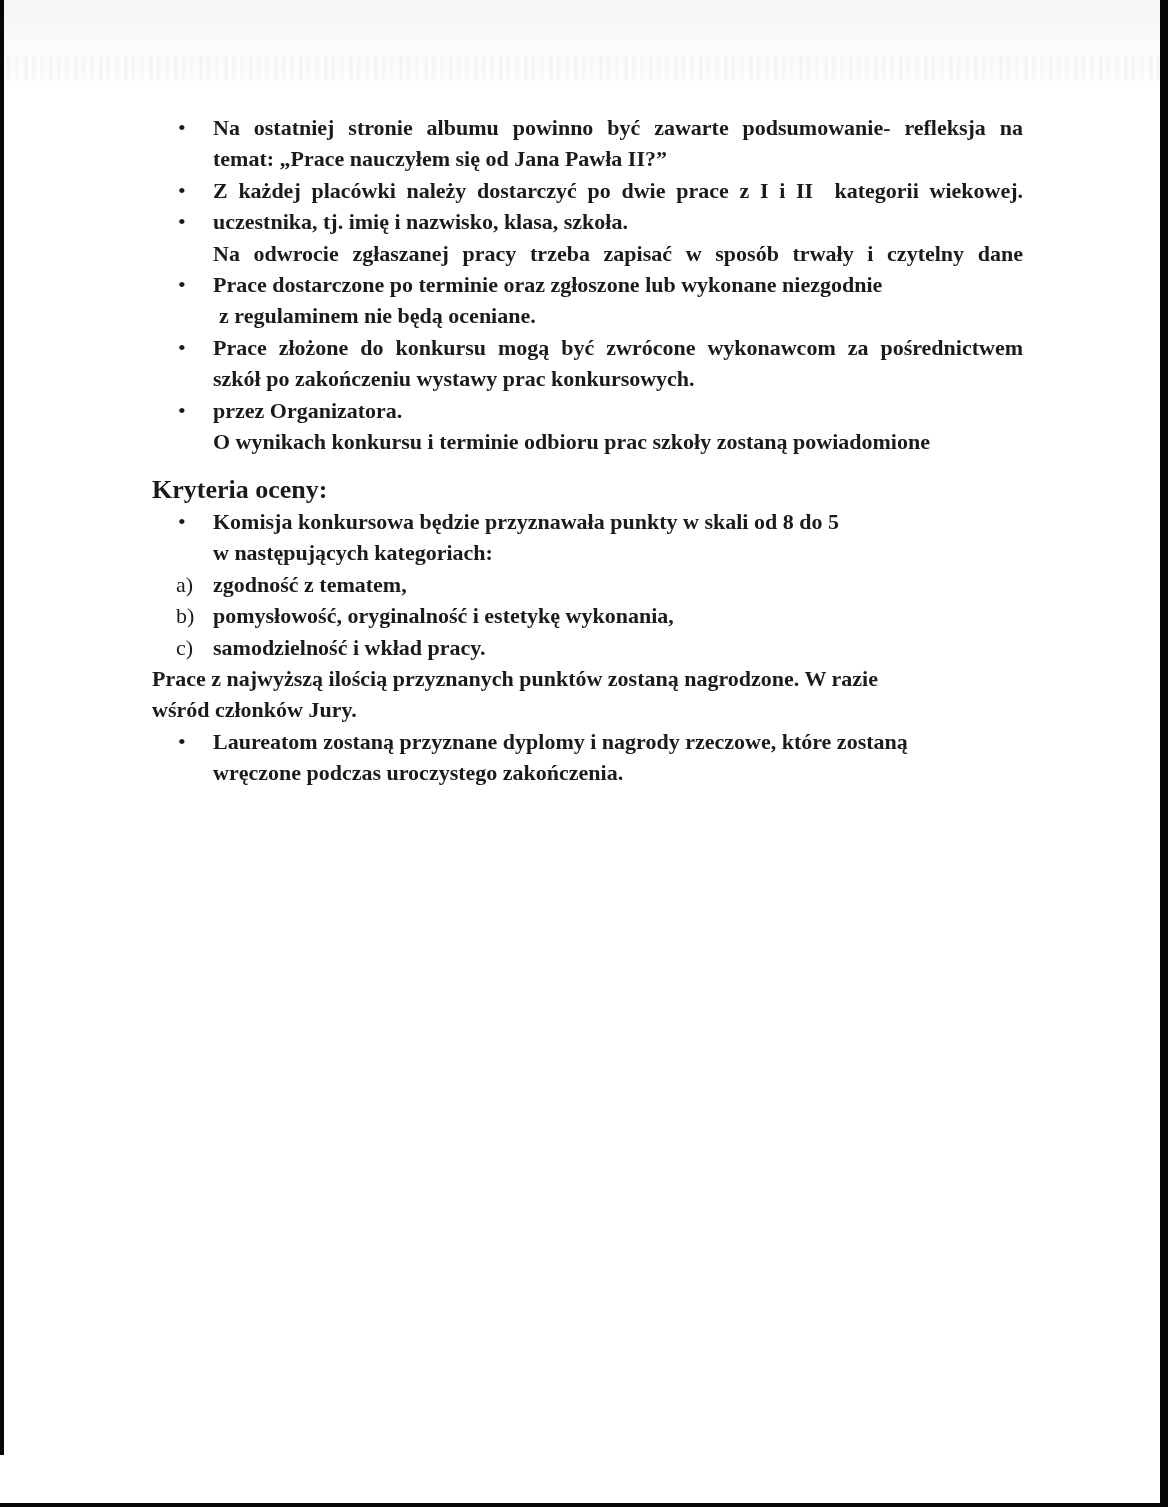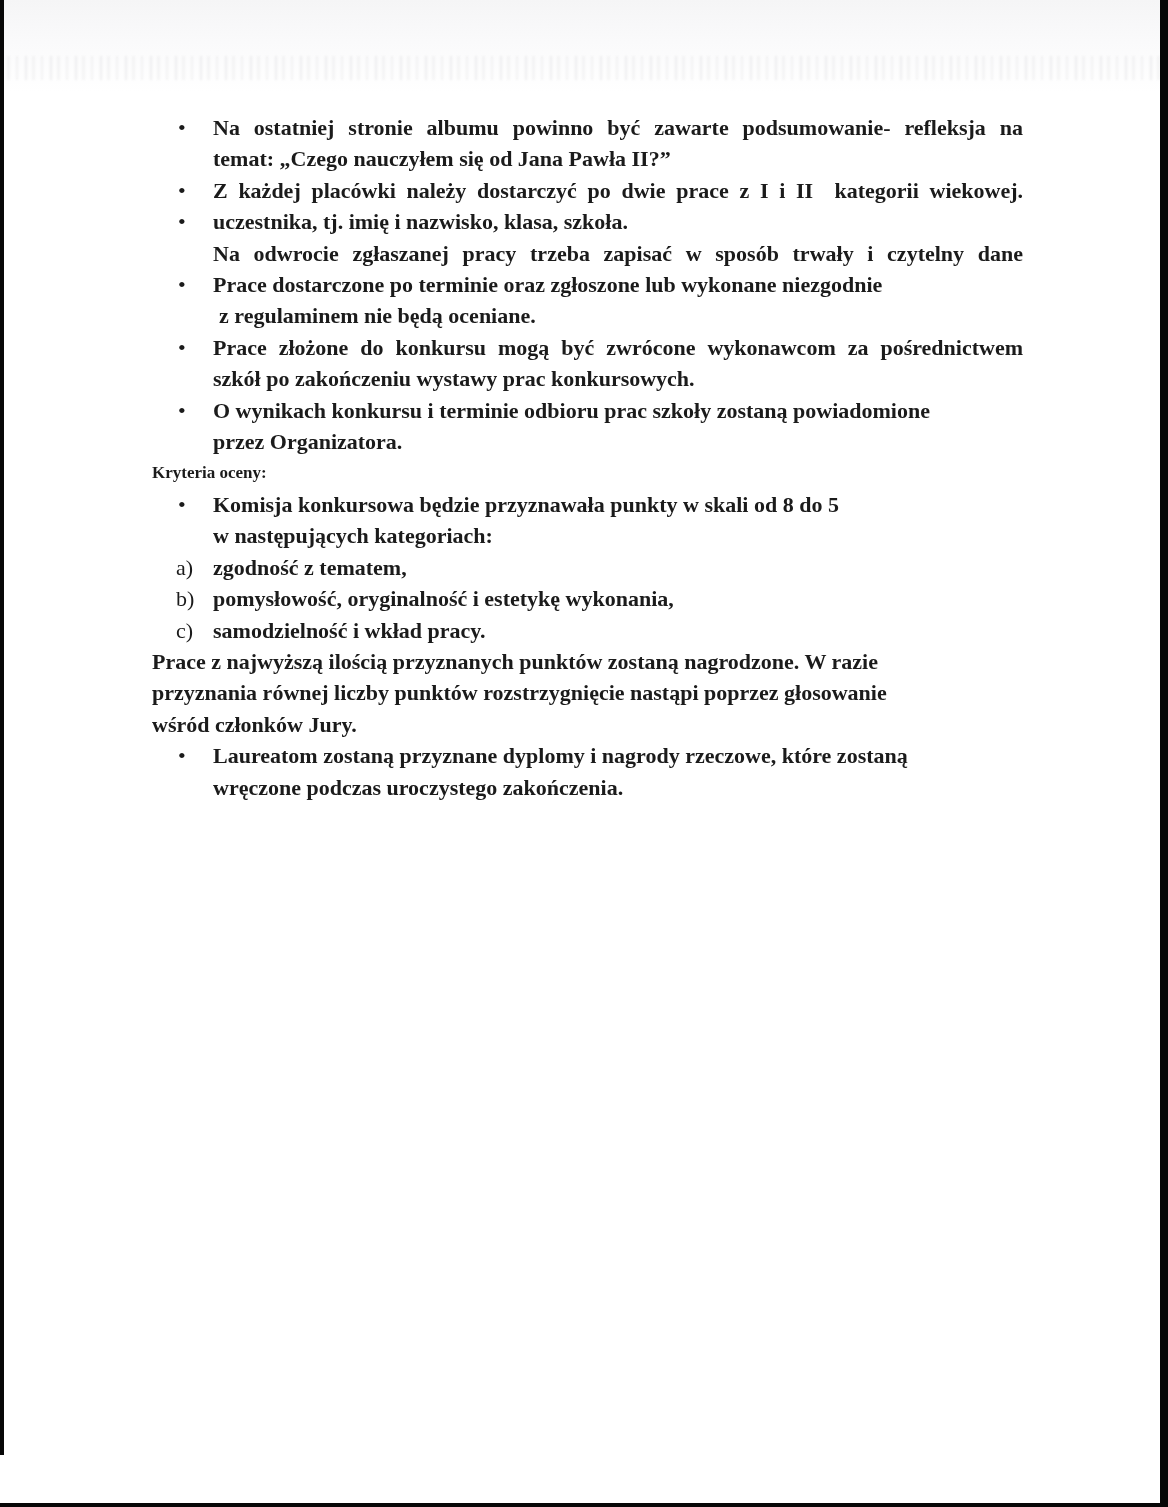--- a/index.html
+++ b/index.html
@@ -50,43 +50,44 @@
     position: absolute; left: 26px; top: 0;
     line-height: 31.4px; font-size: 22px;
   }
   .li .body { padding-left: 61px; }
 
   .abc { position: relative; }
   .abc .mk { position: absolute; left: 24px; line-height: 31.4px; }
   .abc .tx { padding-left: 61px; }
 
   .heading {
+    margin-top: 17px;
     font-weight: bold;
-    font-size: 17px;
+    font-size: 26px;
     line-height: 31.4px;
   }
 </style>
 </head>
 <body>
 
 <div class="page">
 
   <div class="top-shade"></div>
   <div class="speckle-band"></div>
   <div class="edge-left"></div>
   <div class="edge-right"></div>
   <div class="edge-bottom"></div>
 
   <div class="content">
 
     <div class="li">
       <span class="blt">•</span>
       <div class="body">
         <div class="line jl">Na ostatniej stronie albumu powinno być zawarte podsumowanie- refleksja na</div>
-        <div class="line">temat: „Czego nauczyłem się od Jana Pawła II?”</div>
+        <div class="line">temat: „Prace nauczyłem się od Jana Pawła II?”</div>
       </div>
     </div>
 
     <div class="li">
       <span class="blt">•</span>
       <div class="body">
         <div class="line jl">Z każdej placówki należy dostarczyć po dwie prace z I i II&nbsp; kategorii wiekowej.</div>
       </div>
     </div>
 
@@ -110,22 +111,22 @@
       <span class="blt">•</span>
       <div class="body">
         <div class="line jl">Prace złożone do konkursu mogą być zwrócone wykonawcom za pośrednictwem</div>
         <div class="line">szkół po zakończeniu wystawy prac konkursowych.</div>
       </div>
     </div>
 
     <div class="li">
       <span class="blt">•</span>
       <div class="body">
+        <div class="line">przez Organizatora.</div>
         <div class="line">O wynikach konkursu i terminie odbioru prac szkoły zostaną powiadomione</div>
-        <div class="line">przez Organizatora.</div>
       </div>
     </div>
 
     <div class="heading">Kryteria oceny:</div>
 
     <div class="li">
       <span class="blt">•</span>
       <div class="body">
         <div class="line">Komisja konkursowa będzie przyznawała punkty w skali od 8 do 5</div>
         <div class="line">w następujących kategoriach:</div>
@@ -140,21 +141,20 @@
       <span class="mk">b)</span>
       <div class="line tx">pomysłowość, oryginalność i estetykę wykonania,</div>
     </div>
     <div class="abc">
       <span class="mk">c)</span>
       <div class="line tx">samodzielność i wkład pracy.</div>
     </div>
 
     <div class="para">
       <div class="line">Prace z najwyższą ilością przyznanych punktów zostaną nagrodzone. W razie</div>
-      <div class="line">przyznania równej liczby punktów rozstrzygnięcie nastąpi poprzez głosowanie</div>
       <div class="line">wśród członków Jury.</div>
     </div>
 
     <div class="li">
       <span class="blt">•</span>
       <div class="body">
         <div class="line">Laureatom zostaną przyznane dyplomy i nagrody rzeczowe, które zostaną</div>
         <div class="line">wręczone podczas uroczystego zakończenia.</div>
       </div>
     </div>

